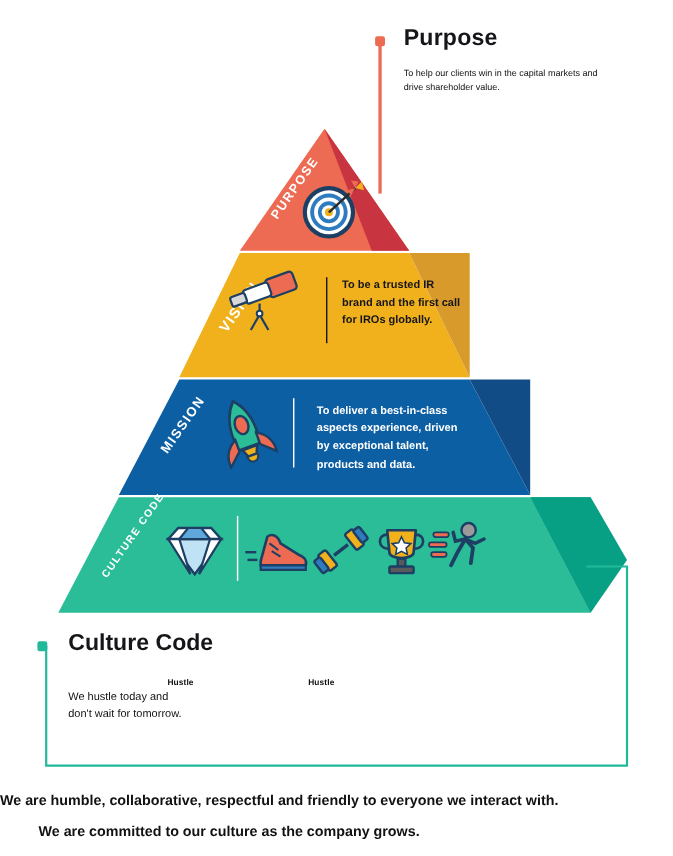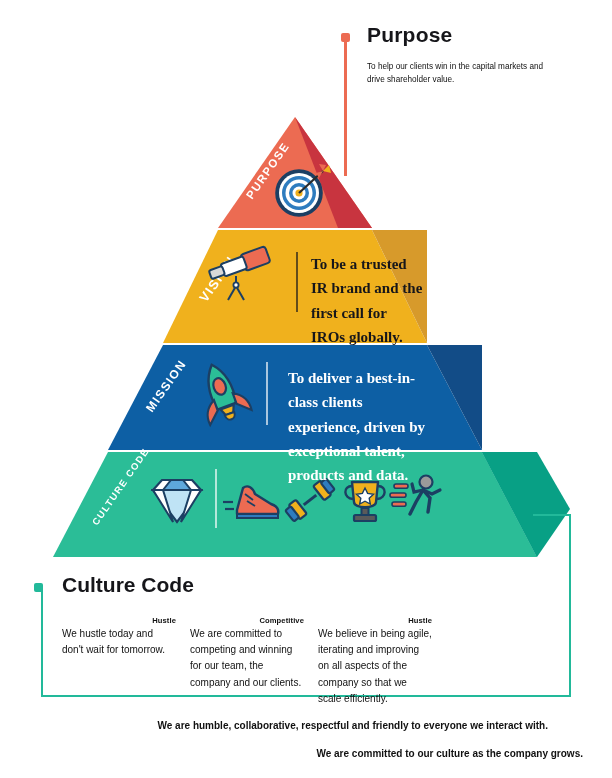--- a/index.html
+++ b/index.html
@@ -15,36 +15,36 @@
        line-height:1.55;color:#111;width:185px;}
   #purpose-connector{left:344px;top:36px;width:3px;height:140px;background:#EC6B52;}
   #purpose-dot{left:341px;top:33px;width:9px;height:9px;background:#EC6B52;border-radius:2px;}
 
   
   #pyramid{left:0;top:0;width:612px;height:580px;}
 
   .tier-label{font-weight:700;fill:#ffffff;letter-spacing:1.4px;}
 
   
-  .tier-copy{position:absolute;font-size:15px;line-height:1.62;font-weight:700;font-family:Liberation Serif, serif;}
+  .tier-copy{position:absolute;font-size:10px;line-height:1.62;font-weight:700;}
   #vision-copy{left:311px;top:252px;width:112px;color:#16161a;}
   #mission-copy{left:288px;top:366px;width:140px;color:#ffffff;}
 
   
   #culture-bracket{left:38px;top:513px;width:534px;height:185px;}
   #culture-dot{left:34px;top:583px;width:9px;height:9px;background:#22B99A;border-radius:2px;}
   #culture-title{left:62px;top:574px;font-size:21px;font-weight:700;color:#16161a;line-height:1;}
 
   #culture-cols{left:62px;top:616px;width:510px;display:flex;gap:0;}
   .cc-col{width:128px;padding-right:14px;box-sizing:border-box;}
   .cc-h{font-size:7.6px;font-weight:700;color:#111;margin-bottom:1px;letter-spacing:.1px;text-align:right;}
   .cc-b{font-size:10px;font-weight:400;color:#111;line-height:1.62;}
 
   
-  .footer-line{position:absolute;width:548px;text-align:right;font-size:10px;
+  .footer-line{position:absolute;width:548px;text-align:left;font-size:13px;
       font-weight:700;color:#111;}
   #footer-1{top:720px;}
   #footer-2{top:748px;padding-left:35px;}
 </style>
 </head>
 <body>
 
 <div class="abs" id="purpose-dot"></div>
 <div class="abs" id="purpose-connector"></div>
 <div class="abs" id="purpose-callout">
@@ -167,37 +167,32 @@
     <path d="M3,-8 L10,0 L8,14" fill="none" stroke="#1C3F63" stroke-width="3.4" stroke-linecap="round"></path>
     <path d="M3,-8 L12,-4 L20,-8" fill="none" stroke="#1C3F63" stroke-width="3.2" stroke-linecap="round"></path>
     <path d="M3,-8 L-6,-6 L-8,-14" fill="none" stroke="#1C3F63" stroke-width="3.2" stroke-linecap="round"></path>
     <rect x="-26" y="-14" width="14" height="4.2" rx="2" fill="#EC6B52" stroke="#1C3F63" stroke-width="1.6"></rect>
     <rect x="-30" y="-5" width="16" height="4.2" rx="2" fill="#EC6B52" stroke="#1C3F63" stroke-width="1.6"></rect>
     <rect x="-28" y="4" width="14" height="4.2" rx="2" fill="#EC6B52" stroke="#1C3F63" stroke-width="1.6"></rect>
   </g>
 </svg>
 
 <div class="tier-copy" id="vision-copy">To be a trusted IR brand and the first call for IROs globally.</div>
-<div class="tier-copy" id="mission-copy">To deliver a best-in-class clients experience, driven by exceptional talent, products and data.</div>
+<div class="tier-copy" id="mission-copy">To deliver a best-in-class aspects experience, driven by exceptional talent, products and data.</div>
 
 <svg class="abs" id="culture-bracket" viewBox="0 0 534 185">
   <path d="M495,2 L532,2 L532,183 L4,183 L4,74" fill="none" stroke="#22B99A" stroke-width="2"></path>
 </svg>
 <div class="abs" id="culture-dot"></div>
 <div class="abs" id="culture-title">Culture Code</div>
 
 <div class="abs" id="culture-cols">
   <div class="cc-col">
     <div class="cc-h">Hustle</div>
     <div class="cc-b">We hustle today and don't wait for tomorrow.</div>
   </div>
   <div class="cc-col">
-    <div class="cc-h">Competitive</div>
-    <div class="cc-b">We are committed to competing and winning for our team, the company and our clients.</div>
-  </div>
-  <div class="cc-col">
     <div class="cc-h">Hustle</div>
-    <div class="cc-b">We believe in being agile, iterating and improving on all aspects of the company so that we scale efficiently.</div>
   </div>
 </div>
 
 <div class="footer-line" id="footer-1">We are humble, collaborative, respectful and friendly to everyone we interact with.</div>
 <div class="footer-line" id="footer-2">We are committed to our culture as the company grows.</div>
 
 </body></html>

